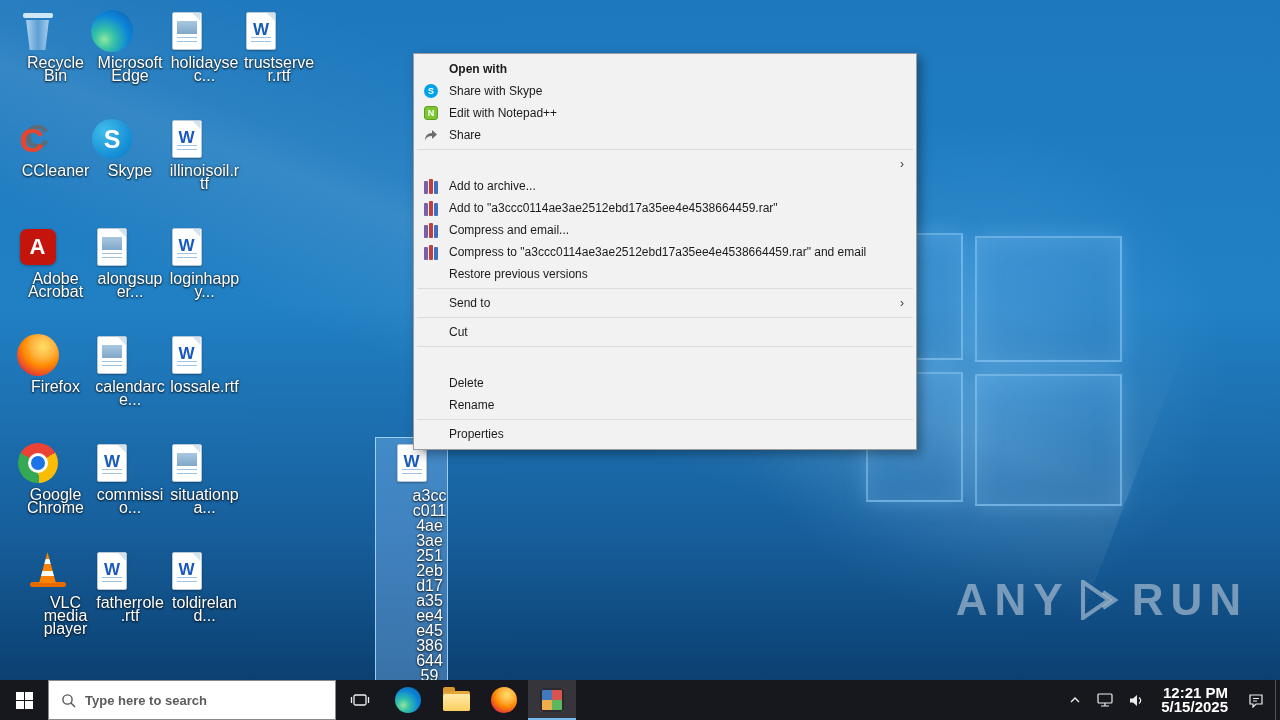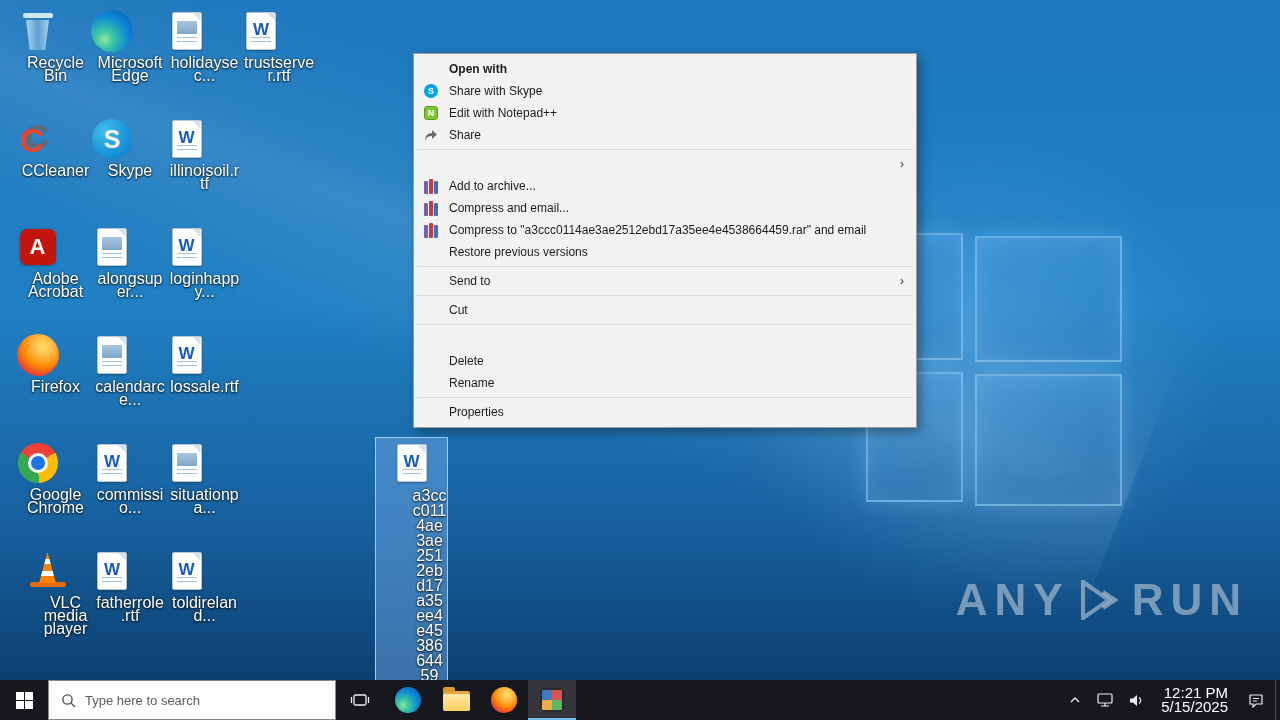--- a/index.html
+++ b/index.html
@@ -93,21 +93,21 @@
   .mg-rar .b2 { height:15px; background:#c23f3f; }
   .mg-rar .b3 { height:13px; background:#3f6fc2; }
 
   
   .watermark { position:absolute; right:32px; bottom:55px; display:flex; align-items:center; gap:8px;
     color:rgba(205,215,225,0.55); font-size:44px; font-weight:bold; letter-spacing:7px; z-index:2; }
   .watermark svg { display:block; }
 
   
   .taskbar { position:absolute; left:0; right:0; bottom:0; height:40px; background:#17171e;
-    display:flex; align-items:stretch; z-index:20; color:#e8e8e8; }
+    display:flex; align-items:stretch; z-index:20; color:#e8e8e8;font-weight:bold; }
   .start-btn { width:48px; display:flex; align-items:center; justify-content:center; }
   .search-box { width:288px; background:#fff; border:1px solid #8a8a8a; display:flex; align-items:center;
     padding-left:12px; gap:9px; }
   .search-text { color:#5c5c5c; font-size:13px; }
   .tb-icons { display:flex; }
   .tb-cell { width:48px; display:flex; align-items:center; justify-content:center; }
   .tb-cell.active { background:rgba(255,255,255,0.13); box-shadow:inset 0 -2px 0 #76b9ed; }
   .tb-cell .g-edge { width:26px; height:26px; }
   .tb-cell .g-fx { width:26px; height:26px; }
   .g-folder { width:27px; height:20px; position:relative; border-radius:2px;
@@ -363,20 +363,30 @@
           <span class="mi-label">Add to archive...</span>
         </div>
         <div class="menu-item">
           <span class="mi-icon">
             <span class="mg-rar">
               <i class="b1"></i>
               <i class="b2"></i>
               <i class="b3"></i>
             </span>
           </span>
+          <span class="mi-label">Add to "a3ccc0114ae3ae2512ebd17a35ee4e4538664459.rar"</span>
+        </div>
+        <div class="menu-item">
+          <span class="mi-icon">
+            <span class="mg-rar">
+              <i class="b1"></i>
+              <i class="b2"></i>
+              <i class="b3"></i>
+            </span>
+          </span>
           <span class="mi-label">Compress and email...</span>
         </div>
         <div class="menu-item">
           <span class="mi-icon">
             <span class="mg-rar">
               <i class="b1"></i>
               <i class="b2"></i>
               <i class="b3"></i>
             </span>
           </span>

